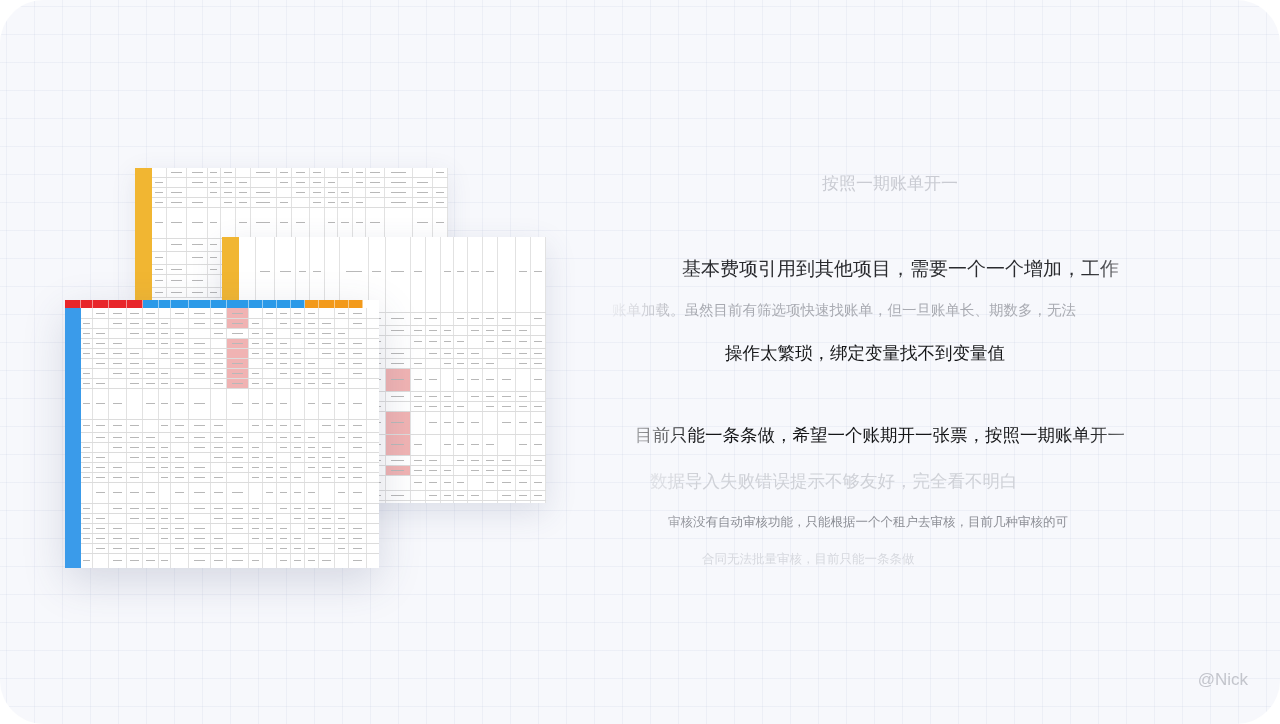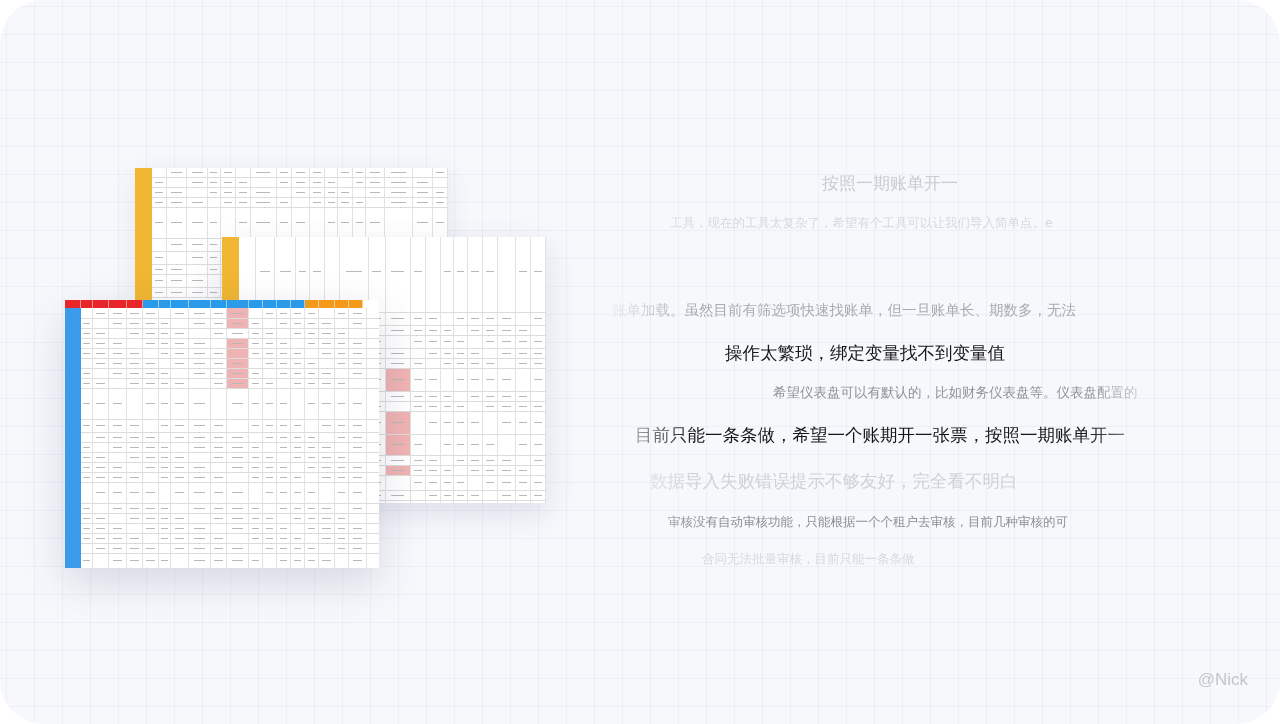--- a/index.html
+++ b/index.html
@@ -1020,24 +1020,23 @@
           <div class="cell" style="width: 14px;"></div>
           <div class="cell" style="width: 16px;"></div>
           <div class="cell empty" style="width: 14px;"></div>
           <div class="cell" style="width: 18px;"></div>
         </div>
       </div>
   </div>
 
   <div class="quotes">
     <div class="q" style="left:222px;top:12px;font-size:17px;color:#c9cbd2;">按照一期账单开一</div>
-    <div class="q" style="left:70px;top:55px;font-size:12.5px;color:#d6d8de;">工具，现在的工具太复杂了，希望有个工具可以让我们导入简单点。e</div>
+    <div class="q" style="left:82px;top:96px;font-size:19px;color:#2a2b2f;">基本费项引用到其他项目，需要一个一个增加，工作</div>
     <div class="q" style="left:125px;top:181px;font-size:17.5px;color:#151618;">操作太繁琐，绑定变量找不到变量值</div>
     <div class="q" style="left:12px;top:141px;font-size:14.5px;color:#a9abb2;">账单加载。虽然目前有筛选项快速找账单，但一旦账单长、期数多，无法</div>
-    <div class="q" style="left:173px;top:224px;font-size:13.5px;color:#8f9198;">希望仪表盘可以有默认的，比如财务仪表盘等。仪表盘配置的</div>
     <div class="q" style="left:35px;top:263px;font-size:17.5px;color:#151618;">目前只能一条条做，希望一个账期开一张票，按照一期账单开一</div>
     <div class="q" style="left:68px;top:354px;font-size:12.5px;color:#8c8e95;">审核没有自动审核功能，只能根据一个个租户去审核，目前几种审核的可</div>
     <div class="q" style="left:50px;top:309px;font-size:17.5px;color:#cfd1d7;">数据导入失败错误提示不够友好，完全看不明白</div>
     <div class="q" style="left:102px;top:391px;font-size:12.5px;color:#d6d8de;">合同无法批量审核，目前只能一条条做</div>
   </div>
 
   <div class="signature">@Nick</div>
 </div>
 
 </body></html>

